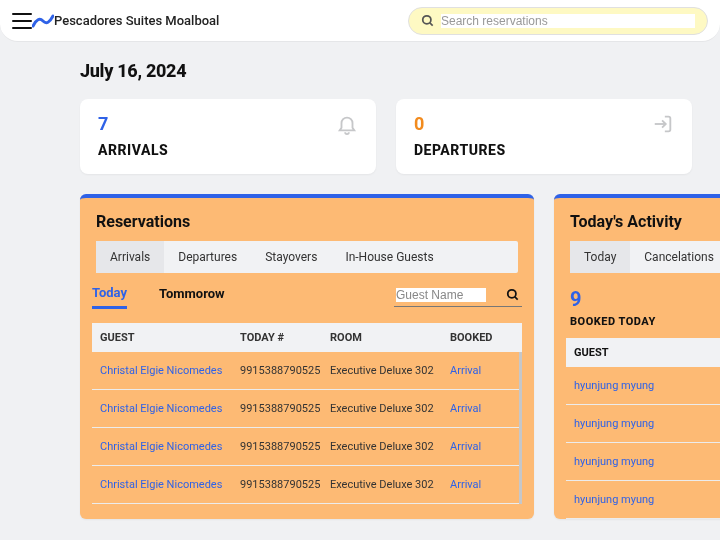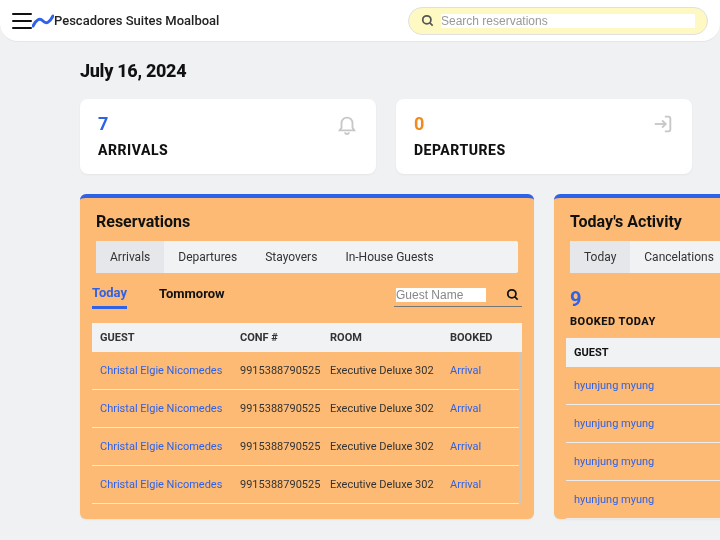--- a/index.html
+++ b/index.html
@@ -119,21 +119,21 @@
           <input placeholder="Guest Name" style="">
           <svg width="14" height="14" viewBox="0 0 24 24" fill="none" stroke="#111" stroke-width="3">
               <circle cx="10" cy="10" r="7"></circle>
               <line x1="20" y1="20" x2="15" y2="15"></line>
             </svg>
         </div>
       </div>
       <div class="table-wrap">
         <div class="table-head">
           <div class="col-guest">GUEST</div>
-          <div class="col-conf">CONF #</div>
+          <div class="col-conf">TODAY #</div>
           <div class="col-room">ROOM</div>
           <div class="col-status">BOOKED</div>
         </div>
         <div class="tbody" id="res-body">
             <div class="trow">
               <div class="col-guest"><span class="link">Christal Elgie Nicomedes</span></div>
               <div class="col-conf">9915388790525</div>
               <div class="col-room">Executive Deluxe 302</div>
               <div class="col-status"><span class="link">Arrival</span></div>
             </div>

